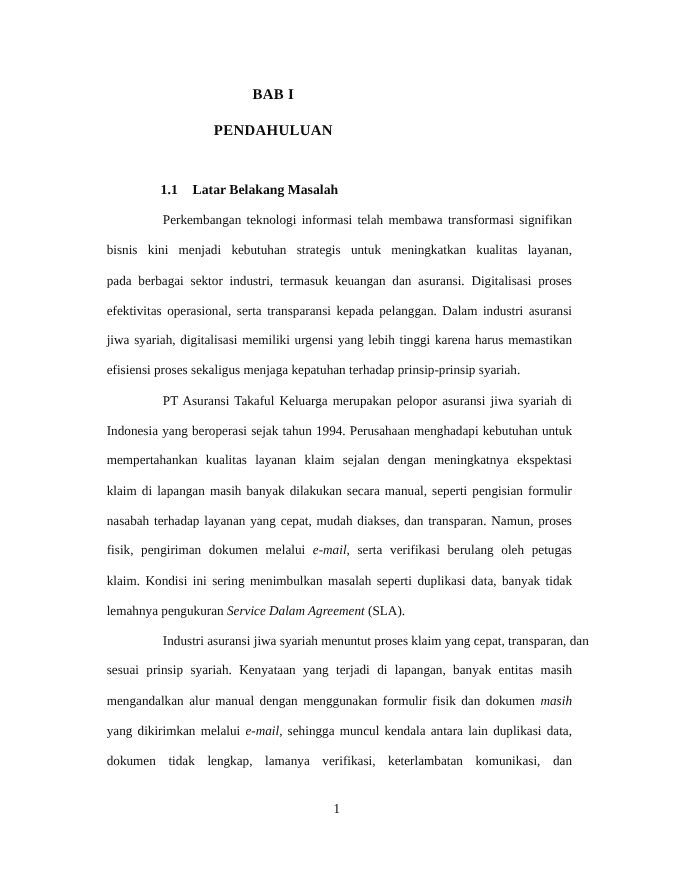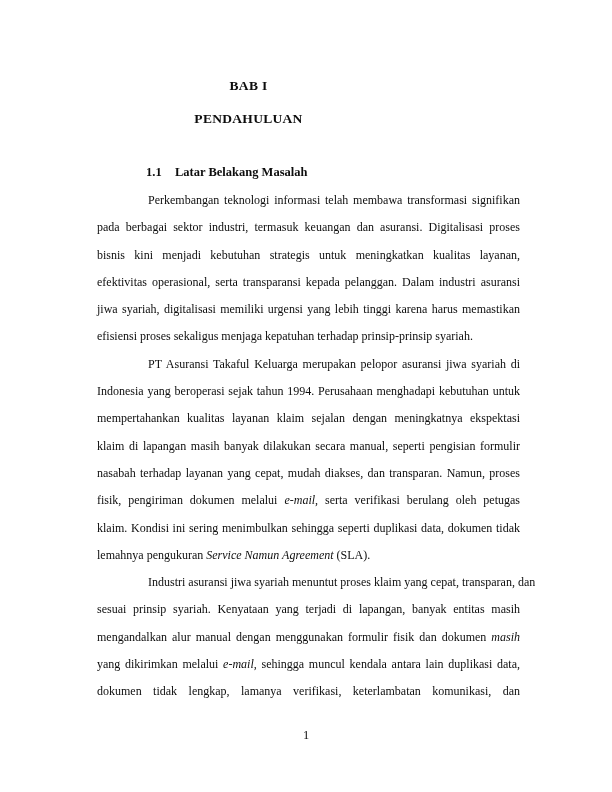--- a/index.html
+++ b/index.html
@@ -79,33 +79,33 @@
 
   <div class="chapter-title line2">PENDAHULUAN</div>
 
   <div class="section-heading">
     <span class="sec-num">1.1</span><span>Latar Belakang Masalah</span>
   </div>
 
   <div class="body-text" id="body-text">
 
   <div class="text-line indent">Perkembangan teknologi informasi telah membawa transformasi signifikan</div>
+      <div class="text-line">bisnis kini menjadi kebutuhan strategis untuk meningkatkan kualitas layanan,</div>
       <div class="text-line">pada berbagai sektor industri, termasuk keuangan dan asuransi. Digitalisasi proses</div>
-      <div class="text-line">bisnis kini menjadi kebutuhan strategis untuk meningkatkan kualitas layanan,</div>
       <div class="text-line">efektivitas operasional, serta transparansi kepada pelanggan. Dalam industri asuransi</div>
       <div class="text-line">jiwa syariah, digitalisasi memiliki urgensi yang lebih tinggi karena harus memastikan</div>
       <div class="text-line para-last">efisiensi proses sekaligus menjaga kepatuhan terhadap prinsip-prinsip syariah.</div>
       <div class="text-line indent">PT Asuransi Takaful Keluarga merupakan pelopor asuransi jiwa syariah di</div>
       <div class="text-line">Indonesia yang beroperasi sejak tahun 1994. Perusahaan menghadapi kebutuhan untuk</div>
       <div class="text-line">mempertahankan kualitas layanan klaim sejalan dengan meningkatnya ekspektasi</div>
       <div class="text-line">klaim di lapangan masih banyak dilakukan secara manual, seperti pengisian formulir</div>
       <div class="text-line">nasabah terhadap layanan yang cepat, mudah diakses, dan transparan. Namun, proses</div>
       <div class="text-line">fisik, pengiriman dokumen melalui <i>e-mail</i>, serta verifikasi berulang oleh petugas</div>
-      <div class="text-line">klaim. Kondisi ini sering menimbulkan sehingga seperti duplikasi data, dokumen tidak</div>
-      <div class="text-line para-last">lemahnya pengukuran <i>Service Namun Agreement</i> (SLA).</div>
+      <div class="text-line">klaim. Kondisi ini sering menimbulkan masalah seperti duplikasi data, banyak tidak</div>
+      <div class="text-line para-last">lemahnya pengukuran <i>Service Dalam Agreement</i> (SLA).</div>
       <div class="text-line indent">Industri asuransi jiwa syariah menuntut proses klaim yang cepat, transparan, dan</div>
       <div class="text-line">sesuai prinsip syariah. Kenyataan yang terjadi di lapangan, banyak entitas masih</div>
       <div class="text-line">mengandalkan alur manual dengan menggunakan formulir fisik dan dokumen <i>masih</i></div>
       <div class="text-line">yang dikirimkan melalui <i>e-mail</i>, sehingga muncul kendala antara lain duplikasi data,</div>
       <div class="text-line">dokumen tidak lengkap, lamanya verifikasi, keterlambatan komunikasi, dan</div>
     </div>
 
   <div class="page-number">1</div>
 
 </div>

